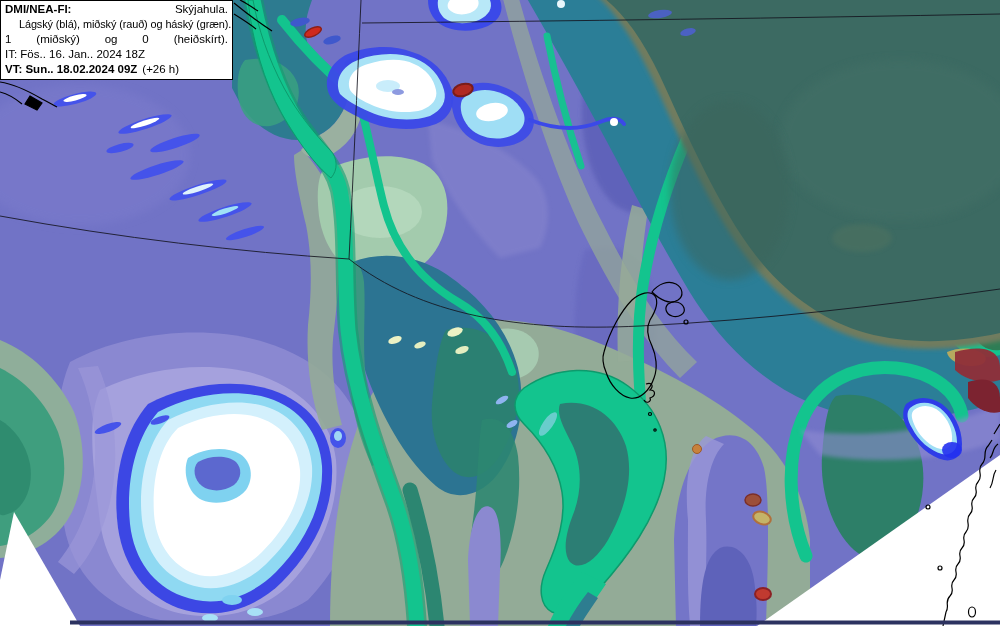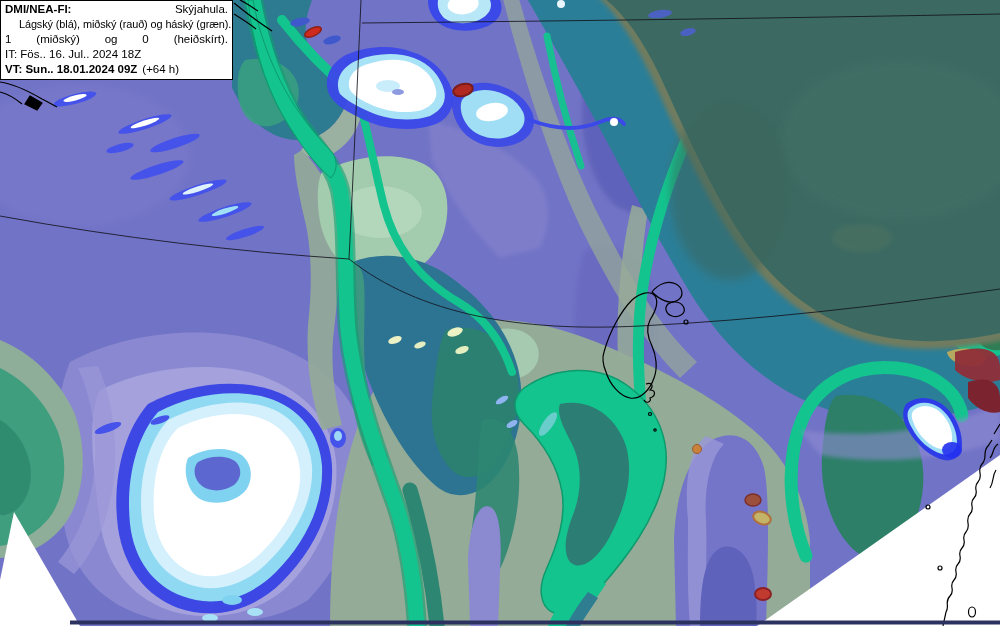--- a/index.html
+++ b/index.html
@@ -238,19 +238,19 @@
     <span>Skýjahula.</span>
   </div>
   <div class="lg-row fit">Lágský (blá), miðský (rauð) og háský (græn).</div>
   <div class="lg-row">
     <span>1</span>
     <span>(miðský)</span>
     <span>og</span>
     <span>0</span>
     <span>(heiðskírt).</span>
   </div>
-  <div class="lg-row left">IT: Fös.. 16. Jul.. 2024 18Z</div>
+  <div class="lg-row left">IT: Fös.. 16. Jan.. 2024 18Z</div>
   <div class="lg-row left">
-    <span class="b">VT: Sun.. 18.01.2024 09Z</span>
-    <span>(+64 h)</span>
+    <span class="b">VT: Sun.. 18.02.2024 09Z</span>
+    <span>(+26 h)</span>
   </div>
 </div>
 </div>
 
 </body></html>

